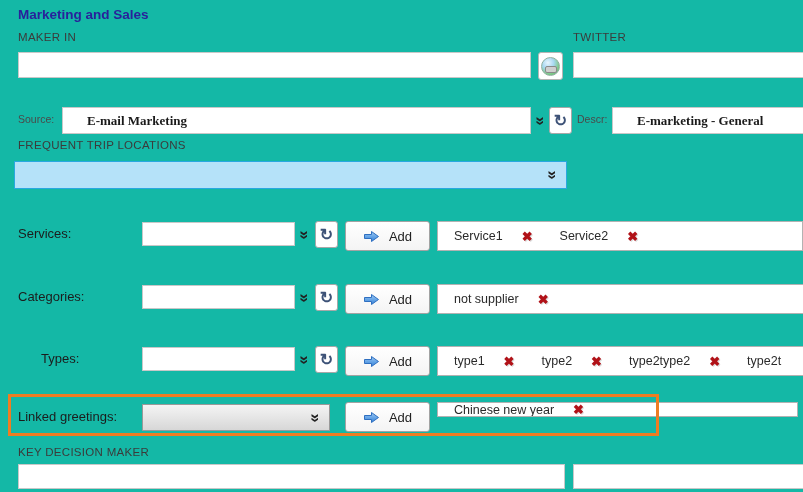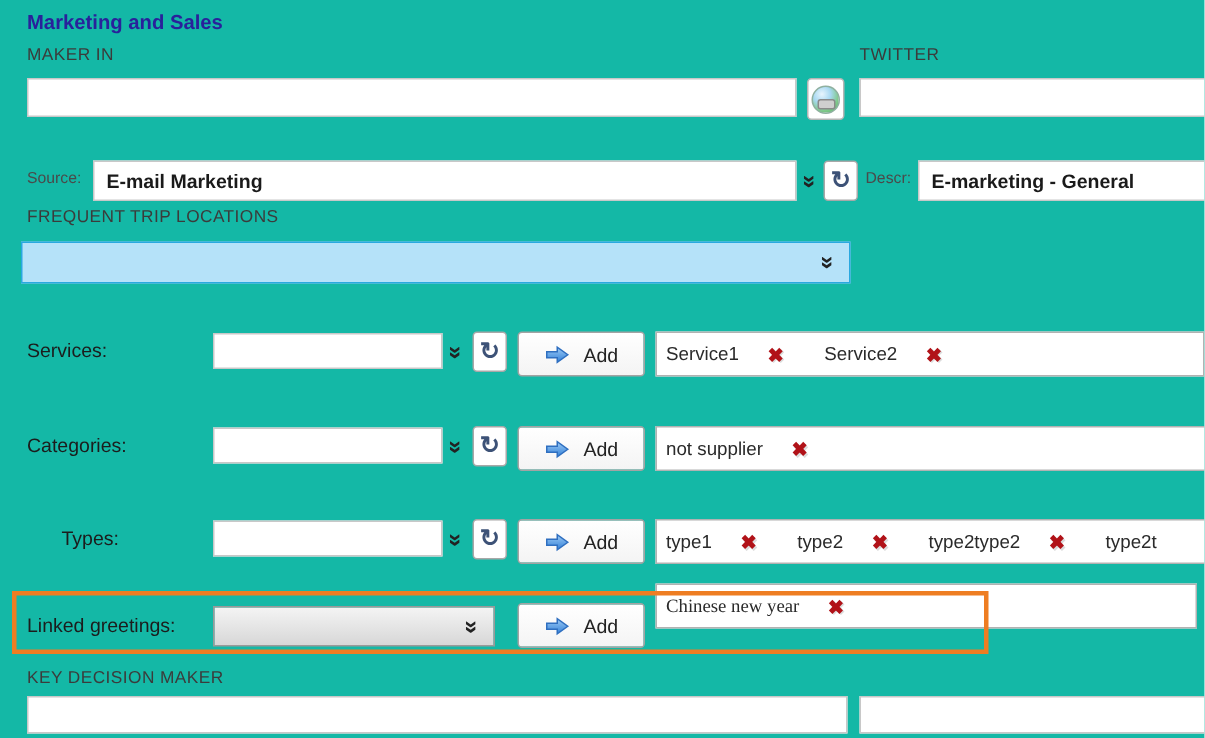--- a/index.html
+++ b/index.html
@@ -12,40 +12,40 @@
   .lbl-upper{font-size:11.5px;color:#3b3b3b;letter-spacing:.3px;white-space:nowrap;}
   .lbl-row{font-size:13px;color:#1c1c1c;white-space:nowrap;}
   .lbl-mini{font-size:10.5px;color:#4a4a4a;white-space:nowrap;}
   .input{
     box-sizing:border-box;border:1px solid #c8c8c8;background:#fff;
     font-family:"Liberation Sans",sans-serif;font-size:13px;color:#222;
     padding:0 6px;outline:none;
   }
   .field-bold{
     border:1px solid #c8c8c8;background:#fff;font-size:13px;font-weight:bold;color:#1a1a1a;
-    display:flex;align-items:center;padding-left:8px;white-space:nowrap;overflow:hidden;
+    display:flex;align-items:center;padding-left:24px;white-space:nowrap;overflow:hidden;font-family:Liberation Serif, serif;
   }
   .chev{
     display:inline-block;transform:rotate(-90deg);font-weight:bold;font-size:16px;
     color:#222;line-height:1;width:14px;text-align:center;cursor:pointer;user-select:none;
   }
   .refresh-btn{
     box-sizing:border-box;border:1px solid #a8a8a8;border-radius:3px;background:#fff;
     display:flex;align-items:center;justify-content:center;padding:0;cursor:pointer;
   }
   .refresh-glyph{font-size:16px;font-weight:bold;color:#3d5277;line-height:1;}
   .add-btn{
     box-sizing:border-box;border:1px solid #a3a3a3;border-radius:3px;
     background:linear-gradient(#ffffff,#f4f4f4);
     display:flex;align-items:center;justify-content:center;gap:9px;
     font-family:"Liberation Sans",sans-serif;font-size:13px;color:#222;cursor:pointer;
   }
   .tags-box{
     box-sizing:border-box;border:1px solid #b2b2b2;background:#fff;
-    display:flex;align-items:center;padding-left:6px;overflow:hidden;white-space:nowrap;
+    display:flex;align-items:center;padding-left:16px;overflow:hidden;white-space:nowrap;
   }
   .tag{display:flex;align-items:center;flex:0 0 auto;}
   .tag-text{font-size:12.5px;color:#2a2a2a;margin-right:19px;}
   .x{
     font-size:13px;font-weight:bold;color:#b11218;margin-right:27px;cursor:pointer;
     text-shadow:1px 1px 0 #dcdcdc;line-height:1;
   }
   .select-blue{
     box-sizing:border-box;background:#b5e2f9;border:1px solid #29a8e0;
     display:flex;align-items:center;justify-content:flex-end;padding-right:8px;cursor:pointer;
@@ -188,21 +188,21 @@
   <div class="abs select-gray" style="left:142px;top:404px;width:188px;height:27px;">
     <span></span>
     <span class="chev">«</span>
   </div>
   <button class="abs add-btn" style="left:345px;top:402px;width:85px;height:30px;">
     <svg width="17" height="13">
         <path d="M1.5 4.5 H8.5 V1.5 L15.5 6.5 L8.5 11.5 V8.5 H1.5 Z" fill="url(#agrad)" stroke="#2f6fc0" stroke-width="1"></path>
       </svg>
     <span>Add</span>
   </button>
-  <div class="abs tags-box" style="left:437px;top:389px;width:361px;height:30px;font-family:Liberation Serif, serif;">
+  <div class="abs tags-box" style="left:437px;top:402px;width:361px;height:15px;">
     <span class="tag">
       <span class="tag-text">Chinese new year</span>
       <span class="x">✖</span>
     </span>
   </div>
   <div class="abs orange-box" style="left:8px;top:394px;width:651px;height:42px;"></div>
 
   <div class="abs lbl-upper" style="left:18px;top:446px;">KEY DECISION MAKER</div>
   <input class="abs input" style="left: 18px; top: 464px; width: 547px; height: 25px;" value="">
   <input class="abs input" style="left: 573px; top: 464px; width: 240px; height: 25px;" value="">

